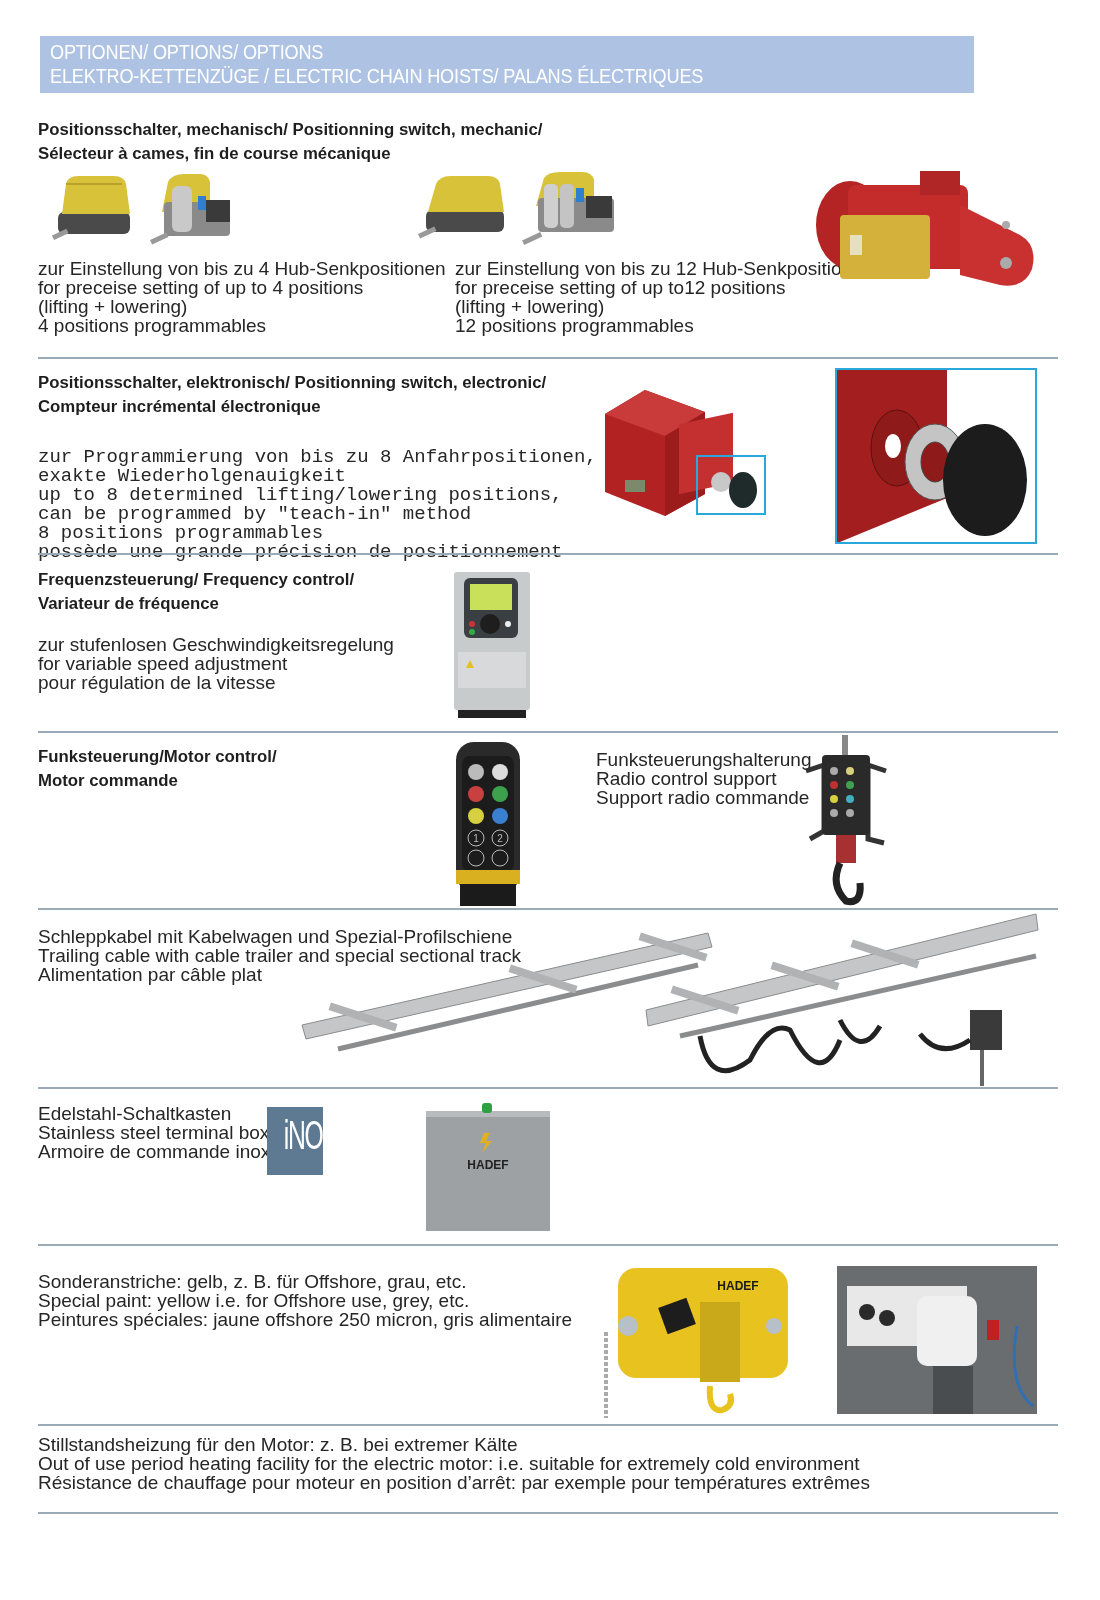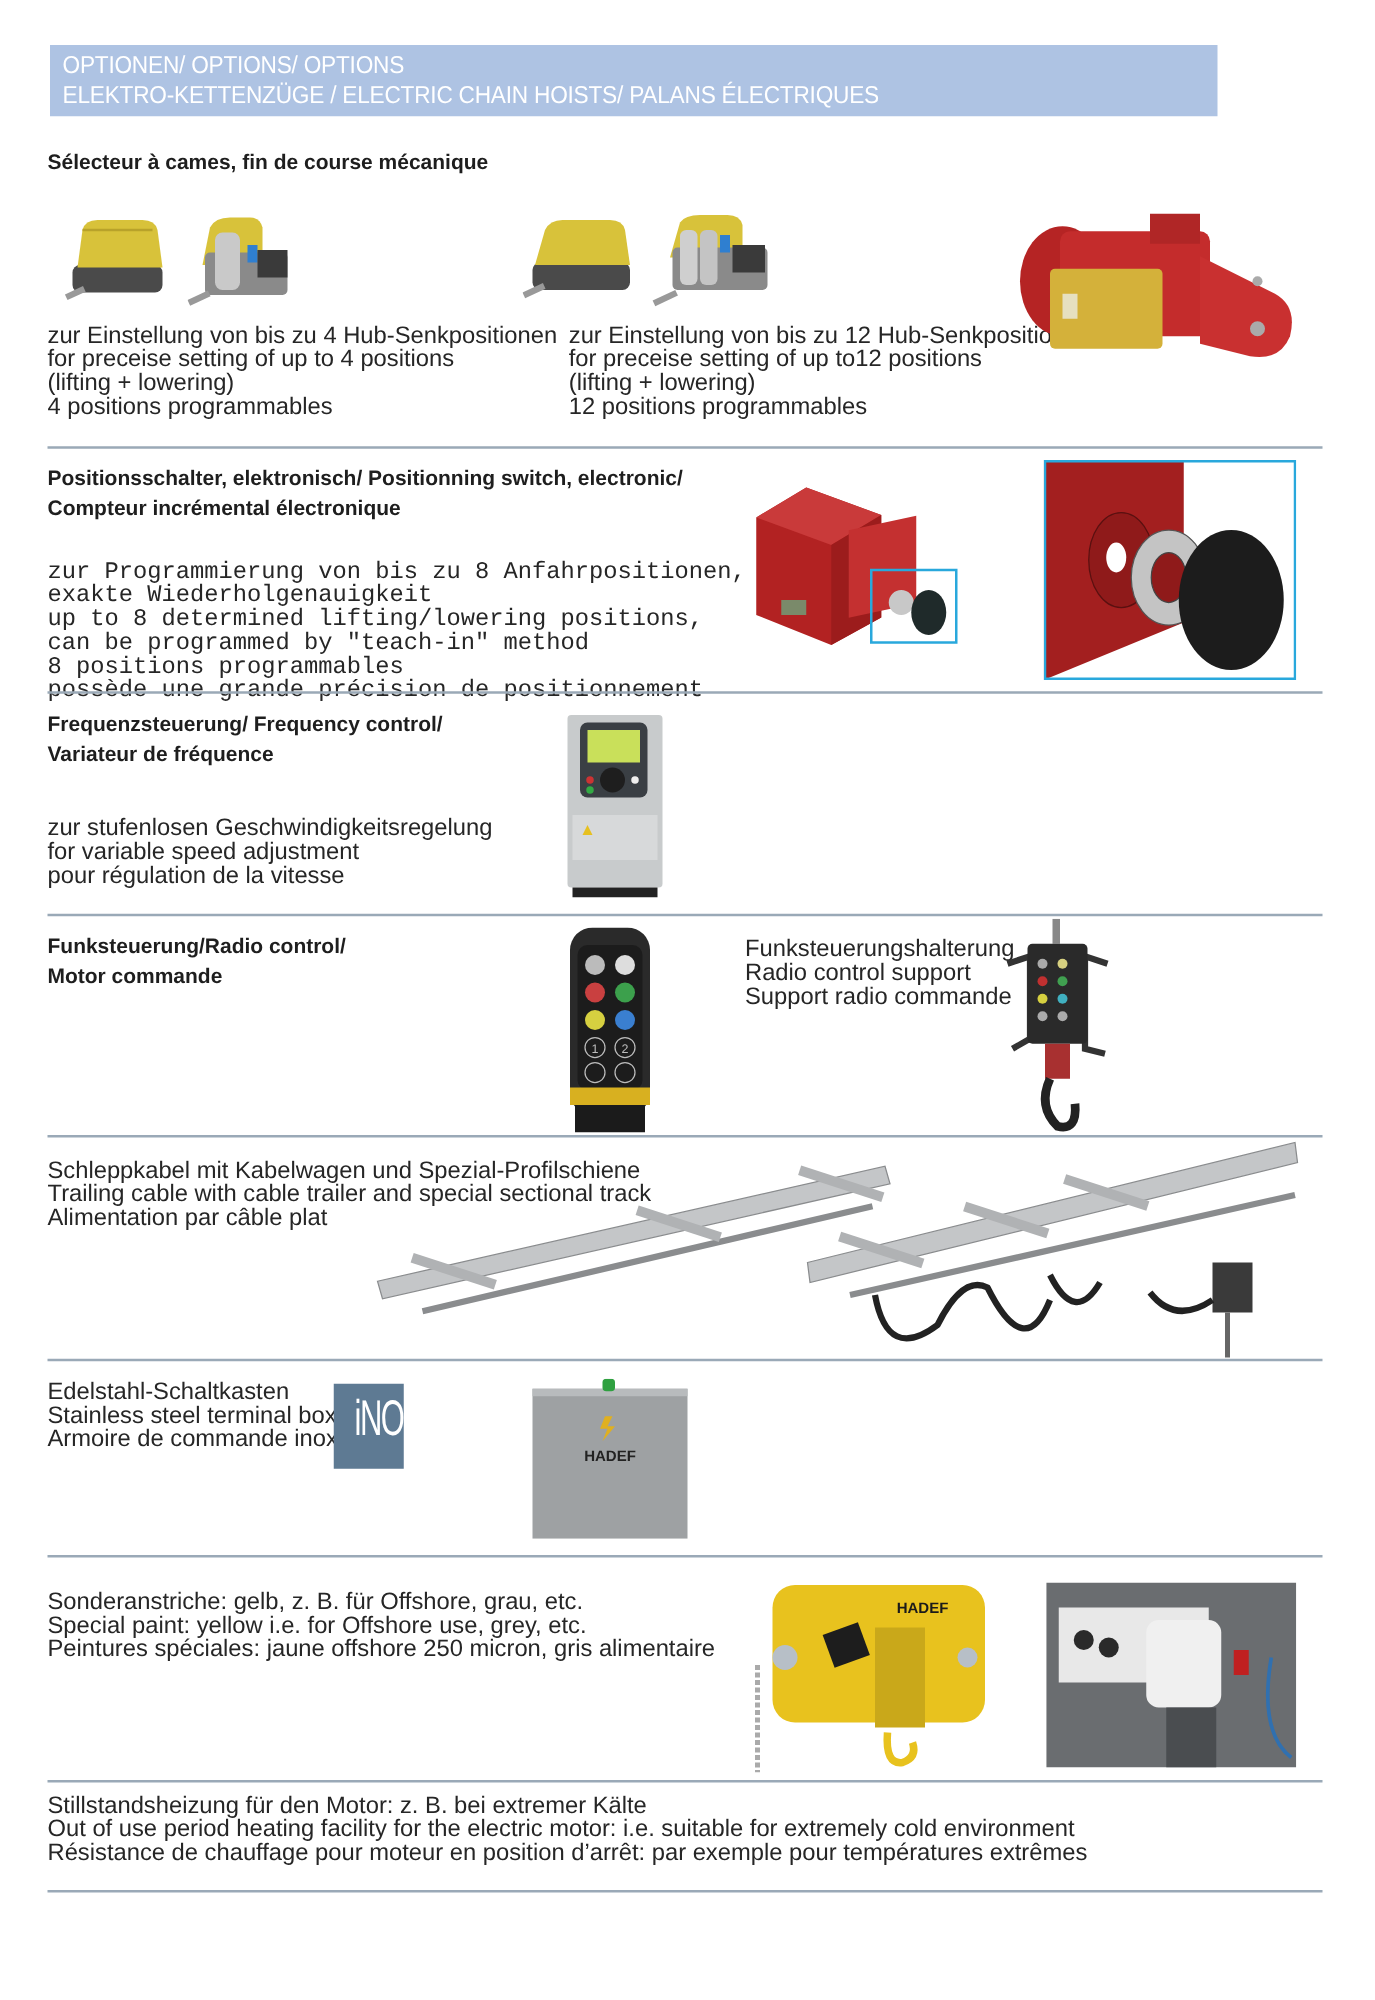--- a/index.html
+++ b/index.html
@@ -20,20 +20,21 @@
 </style>
 </head>
 <body>
 
 <div class="abs header">
   <div class="l1">OPTIONEN/ OPTIONS/ OPTIONS</div>
   <div class="l2">ELEKTRO-KETTENZÜGE / ELECTRIC CHAIN HOISTS/ PALANS ÉLECTRIQUES</div>
 </div>
 
 <div class="abs title" style="left:38px; top:118px;">
+  <div>Positionsschalter, mechanisch/ Positionning switch, mechanic/</div>
   <div>Sélecteur à cames, fin de course mécanique</div>
 </div>
 
 <div class="img" style="left:52px; top:172px; width:82px; height:76px;">
   <svg viewBox="0 0 82 76">
       <rect x="6" y="40" width="72" height="22" rx="6" fill="#4a4a4a"></rect>
       <path d="M10 42 L14 12 Q16 4 26 4 L62 4 Q72 4 74 12 L78 42 Z" fill="#d8c23a"></path>
       <path d="M14 12 L70 12" stroke="#b8a22a" stroke-width="2"></path>
       <rect x="0" y="60" width="16" height="5" fill="#999" transform="rotate(-25 8 62)"></rect>
     </svg>
@@ -133,21 +134,21 @@
       <rect x="1" y="1" width="200" height="174" fill="none" stroke="#29a8dc" stroke-width="2"></rect>
     </svg>
 </div>
 
 <div class="abs divider" style="top:553px;"></div>
 
 <div class="abs title" style="left:38px; top:568px;">
   <div>Frequenzsteuerung/ Frequency control/</div>
   <div>Variateur de fréquence</div>
 </div>
-<div class="abs body" style="left:38px; top:635px;margin-top:18px;">
+<div class="abs body" style="left:38px; top:635px;">
   <div>zur stufenlosen Geschwindigkeitsregelung</div>
   <div>for variable speed adjustment</div>
   <div>pour régulation de la vitesse</div>
 </div>
 <div class="img" style="left:452px; top:572px; width:80px; height:146px;">
   <svg viewBox="0 0 80 146">
       <rect x="2" y="0" width="76" height="138" rx="3" fill="#c8cbcc"></rect>
       <rect x="12" y="6" width="54" height="60" rx="6" fill="#3a3f44"></rect>
       <rect x="18" y="12" width="42" height="26" fill="#c9e05a"></rect>
       <circle cx="38" cy="52" r="10" fill="#1e1e1e"></circle>
@@ -156,21 +157,21 @@
       <circle cx="56" cy="52" r="3" fill="#eee"></circle>
       <rect x="6" y="80" width="68" height="36" fill="#d7d9da"></rect>
       <path d="M14 96 L18 88 L22 96 Z" fill="#e6c020"></path>
       <rect x="6" y="138" width="68" height="8" fill="#222"></rect>
     </svg>
 </div>
 
 <div class="abs divider" style="top:731px;"></div>
 
 <div class="abs title" style="left:38px; top:745px;">
-  <div>Funksteuerung/Radio control/</div>
+  <div>Funksteuerung/Motor control/</div>
   <div>Motor commande</div>
 </div>
 <div class="img" style="left:452px; top:742px; width:72px; height:164px;">
   <svg viewBox="0 0 72 164">
       <rect x="4" y="0" width="64" height="150" rx="18" fill="#2a2a2a"></rect>
       <rect x="10" y="14" width="52" height="116" rx="8" fill="#1c1c1c"></rect>
       <circle cx="24" cy="30" r="8" fill="#bbb"></circle>
       <circle cx="48" cy="30" r="8" fill="#ddd"></circle>
       <circle cx="24" cy="52" r="8" fill="#c94040"></circle>
       <circle cx="48" cy="52" r="8" fill="#3ca04c"></circle>

